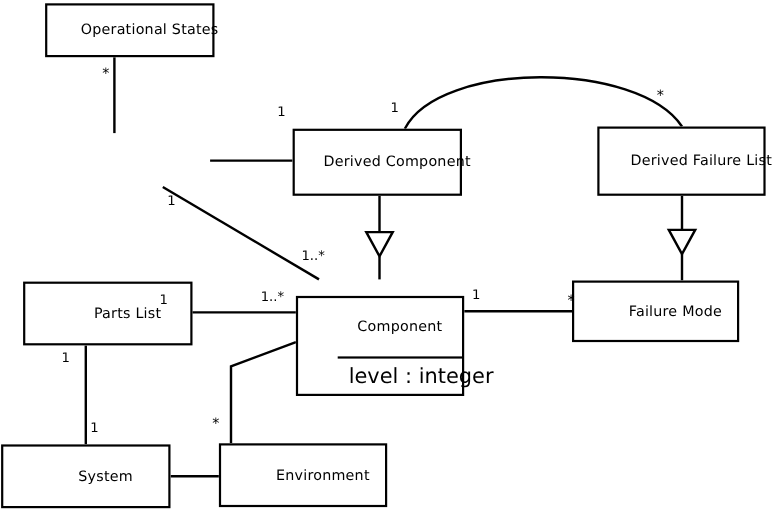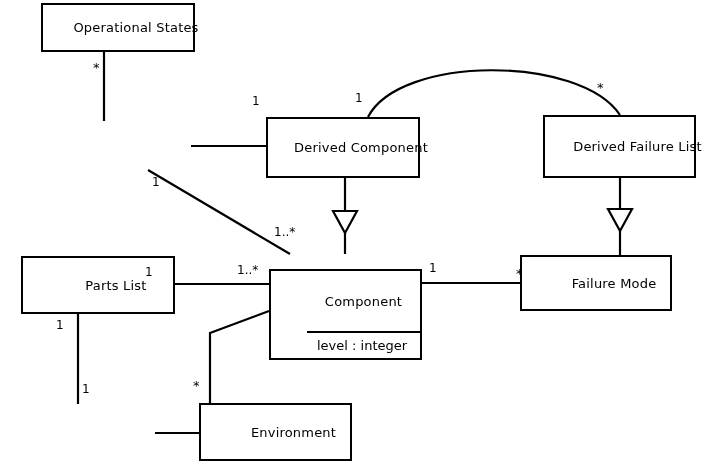--- a/index.html
+++ b/index.html
@@ -37,23 +37,24 @@
     align-items: center;
     justify-content: center;
     font-size: 13px;
     color: #000000;
     letter-spacing: 0.2px;
     white-space: nowrap;
   }
   .uml-attrs {
     border-top: 2px solid #000000;
     padding: 5px 0 5px 10px;
-    font-size: 13px;
+    font-size: 19px;
     color: #000000;
     white-space: nowrap;
+    text-align: right;
   }
   .mult {
     position: absolute;
     font-size: 12px;
     color: #000000;
     white-space: nowrap;
     line-height: 1;
   }
   .mult.star {
     font-size: 13px;
@@ -114,20 +115,23 @@
 
   <div class="uml-class" style="left:269px; top:269px; width:153px; height:91px;">
     <div class="uml-name">Component</div>
     <div class="uml-attrs">level : integer</div>
   </div>
 
   <div class="uml-class" style="left:520px; top:255px; width:152px; height:56px;">
     <div class="uml-name">Failure Mode</div>
   </div>
 
+  <div class="uml-class" style="left:1px; top:404px; width:154px; height:58px;">
+    <div class="uml-name">System</div>
+  </div>
 
   <div class="uml-class" style="left:199px; top:403px; width:153px; height:58px;align-items:center;">
     <div class="uml-name">Environment</div>
   </div>
 
   <div class="mult star" style="left:93px; top:61px;">*</div>
 
   <div class="mult" style="left:252px; top:95px;">1</div>
 
   <div class="mult" style="left:152px; top:176px;">1</div>

